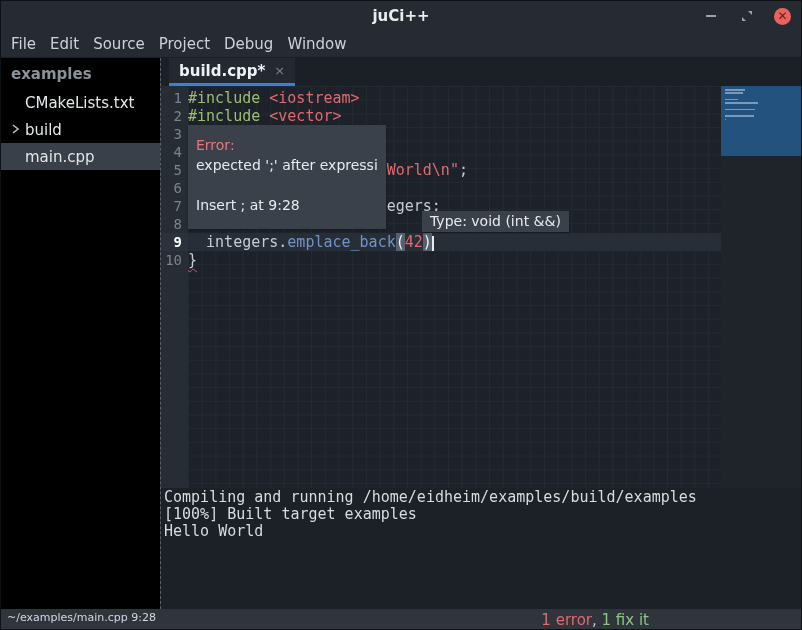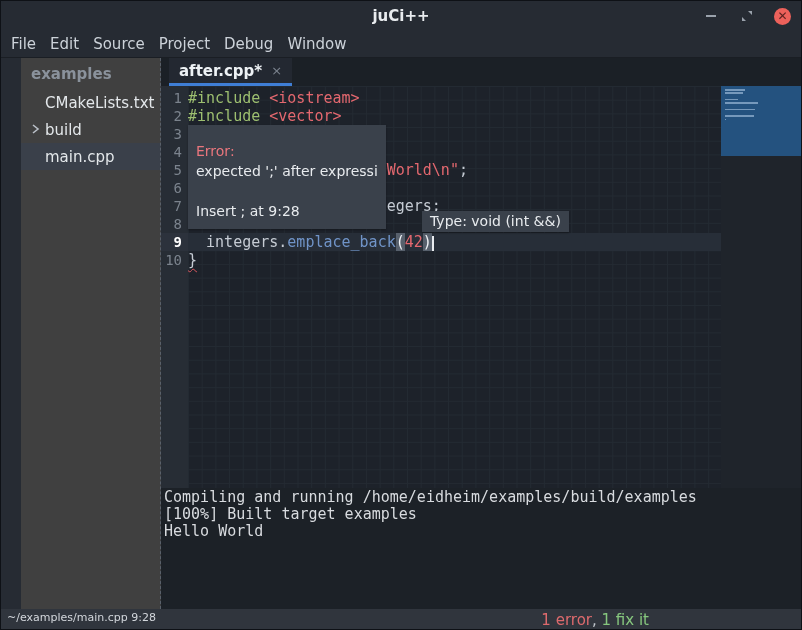--- a/index.html
+++ b/index.html
@@ -12,21 +12,21 @@
   .titlebar{position:absolute;left:0;top:0;width:100%;height:30px;background:#262b33;}
   .title{position:absolute;left:0;right:0;top:6px;text-align:center;color:#e9ecef;font-size:15px;font-weight:bold;}
   .controls{position:absolute;right:10px;top:0;height:30px;display:flex;align-items:center;gap:18px;}
   .minbar{display:inline-block;width:10px;height:2px;background:#9aa2ac;}
   .winbtn{display:inline-flex;align-items:center;justify-content:center;width:18px;height:18px;cursor:default;}
   .closebtn{width:17px;height:17px;border-radius:50%;background:#ec615b;display:inline-flex;align-items:center;justify-content:center;color:#5c2220;font-size:12px;font-weight:bold;line-height:1;}
   
   .menubar{position:absolute;left:0;top:30px;width:100%;height:27px;background:#262b33;display:flex;align-items:center;padding-left:3px;box-sizing:border-box;border-bottom:1px solid #1a1e24;}
   .menu-item{color:#ccd2d9;font-size:15px;padding:2px 7px;}
   
-  .sidebar{position:absolute;left:0;top:57px;width:159px;height:551px;background:#404040;margin-left:20px;}
+  .sidebar{position:absolute;left:0;top:57px;width:159px;height:551px;background:#000000;}
   .side-header{color:#8a929c;font-size:15px;font-weight:bold;padding:7px 10px 6px 10px;}
   .side-item{height:27px;display:flex;align-items:center;color:#e3e7ea;font-size:15px;position:relative;}
   .side-item .lbl{margin-left:24px;}
   .side-item.selected{background:#3a404a;}
   .chev{position:absolute;left:8px;top:7px;width:12px;height:12px;}
   .chev svg{display:block;}
   
   .tabbar{position:absolute;left:160px;top:57px;width:642px;height:28px;background:#1b2026;}
   .tab{position:absolute;left:8px;top:0;height:25px;background:#232831;border-bottom:3px solid #3f7ed5;display:flex;align-items:center;padding:0 10px;}
   .tab-label{color:#eef2f5;font-size:15px;font-weight:bold;}
@@ -49,21 +49,21 @@
   .tok-plain{color:#c6ccd4;}
   .tok-bracket{color:#eef1f5;background:#57606c;}
   .tok-sq{text-decoration:underline;text-decoration-style:wavy;text-decoration-color:#d8565e;text-underline-offset:3px;text-decoration-thickness:1px;}
   .cursor{display:inline-block;width:2px;height:15px;background:#e9ecef;vertical-align:text-bottom;margin-left:0px;}
   
   .minimap{width:82px;flex:none;background:#1f242b;position:relative;}
   .mm-viewport{position:absolute;left:0;top:0;width:82px;height:70px;background:#24527f;padding:3px 0 0 4px;box-sizing:border-box;}
   .mm-line{height:1.5px;margin-bottom:1.8px;background:rgba(186,212,238,0.55);}
   
   .tooltip{position:absolute;background:#3a414b;color:#e8ebee;font-size:14px;z-index:5;box-shadow:0 1px 2px rgba(0,0,0,0.3);}
-  .tt-error{left:187px;top:124px;width:198px;height:104px;padding:16px 8px;box-sizing:border-box;}
+  .tt-error{left:187px;top:124px;width:198px;height:104px;padding:10px 8px;box-sizing:border-box;}
   .tt-error div{line-height:20px;height:20px;white-space:nowrap;overflow:hidden;}
   .tt-error .err-title{color:#ea767d;}
   .tt-type{left:421px;top:210px;padding:2px 8px;line-height:17px;white-space:nowrap;}
   
   .terminal{position:absolute;left:160px;top:487px;width:642px;height:121px;background:#1c2127;padding:1px 0 0 3px;box-sizing:border-box;}
   .term-line{font-family:"DejaVu Sans Mono","Liberation Mono",monospace;font-size:15px;line-height:17px;color:#d8dbdf;white-space:pre;}
   
   .statusbar{position:absolute;left:0;top:608px;width:100%;height:22px;background:#30353d;}
   .status-left{position:absolute;left:6px;top:2px;color:#d3d7dc;font-size:11px;}
   .status-right{position:absolute;right:152px;top:2px;font-size:15px;}
@@ -120,21 +120,21 @@
           <span class="lbl">build</span>
         </div>
         <div class="side-item selected">
           <span class="lbl">main.cpp</span>
         </div>
       </div>
   </div>
 
   <div class="tabbar">
     <div class="tab">
-      <span class="tab-label">after.cpp*</span>
+      <span class="tab-label">build.cpp*</span>
       <span class="tab-close">×</span>
     </div>
   </div>
 
   <div class="editor">
     <div class="gutter" id="gutter">
         <div class="gut-num">1</div>
         <div class="gut-num">2</div>
         <div class="gut-num">3</div>
         <div class="gut-num">4</div>

